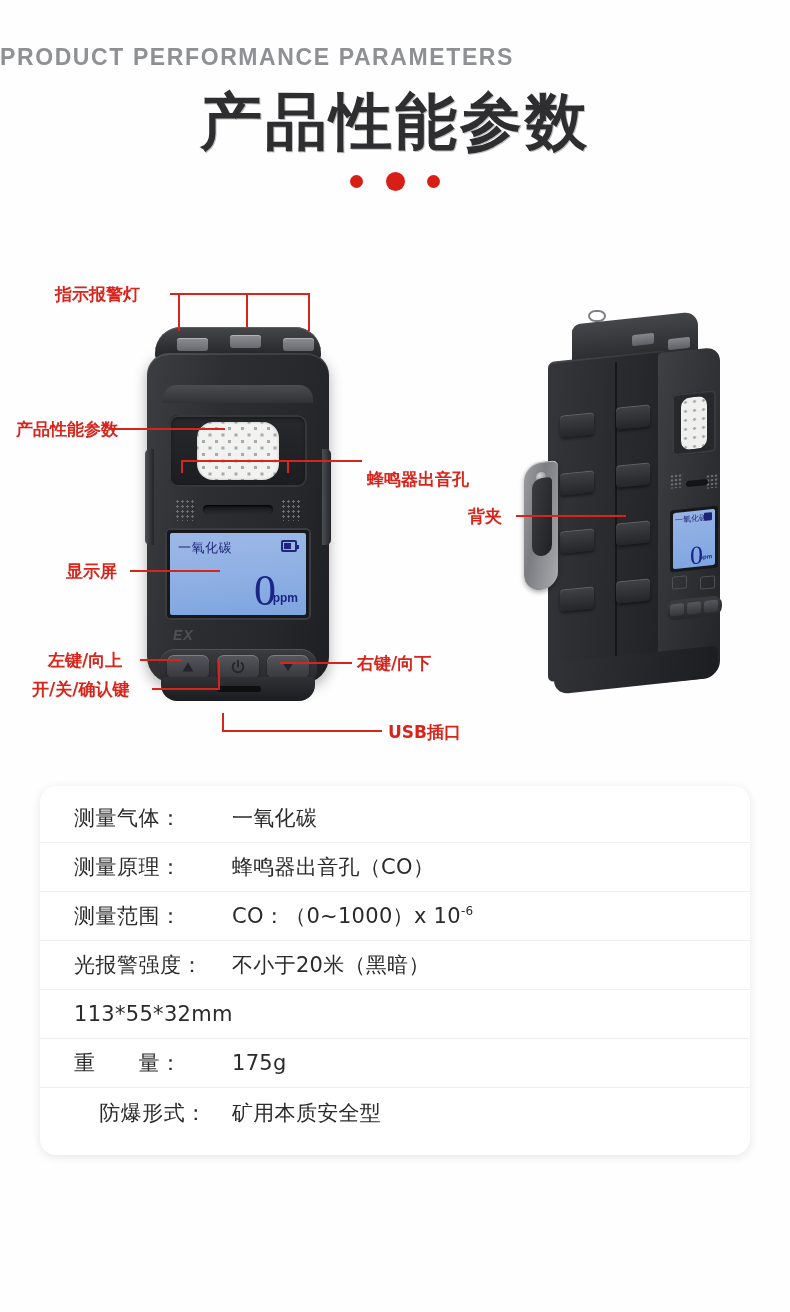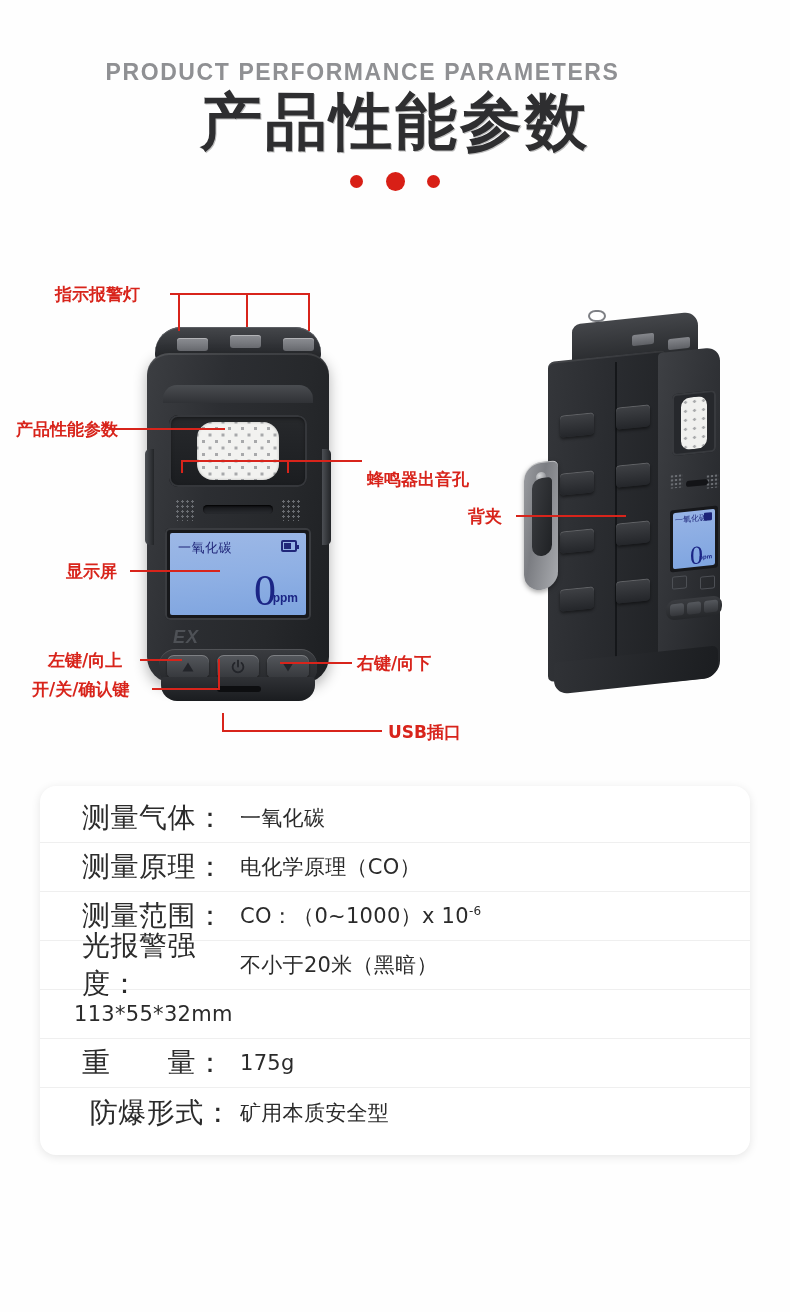--- a/index.html
+++ b/index.html
@@ -10,25 +10,24 @@
     background: #ffffff;
     font-family: "Liberation Sans", "DejaVu Sans", sans-serif;
     overflow: hidden;
   }
   .page { position: relative; width: 790px; height: 1312px; background: #fefefe; }
 
   
   .header { position: absolute; top: 0; left: 0; width: 790px; height: 215px; }
   .eyebrow {
     position: absolute; top: 44px; left: 0; width: 725px;
-    text-align: center;
+    text-align: left;
     font-size: 23px; font-weight: bold; letter-spacing: 1.6px;
     color: #8f9093;
     font-family: "Liberation Sans", sans-serif;
-    margin-top: 15px;
   }
   .main-title {
     position: absolute; top: 80px; left: 0; width: 790px;
     text-align: center;
     font-size: 62px; font-weight: bold; letter-spacing: 3px;
     color: #2e2e30;
     font-family: "DejaVu Sans", "Liberation Sans", sans-serif;
     text-shadow: 1px 1px 0 #bdbdbd;
   }
   .dots { position: absolute; top: 172px; left: 0; width: 790px; text-align: center; line-height: 0; }
@@ -136,21 +135,21 @@
     position: absolute; right: 30px; bottom: 2px;
     font-size: 44px; line-height: 44px; color: #1b2585; font-weight: 400;
     font-family: "Liberation Serif", serif;
   }
   .lcd-unit {
     position: absolute; right: 8px; bottom: 10px;
     font-size: 12px; color: #1b2585; font-weight: bold;
   }
   .mark {
     position: absolute; top: 274px;
-    font-size: 18px; font-weight: bold; font-style: italic;
+    font-size: 14px; font-weight: bold; font-style: italic;
     color: #4e5156; letter-spacing: 1px;
   }
   .mark.ex { left: 26px; }
   .mark.ma { left: 116px; border: 1px solid #4e5156; padding: 0 4px; border-radius: 3px; margin-top: 24px; }
   .btn-tray {
     position: absolute; left: 12px; top: 296px; width: 158px; height: 36px;
     background: linear-gradient(180deg,#3a3c40,#25272a);
     border-radius: 16px;
     box-shadow: inset 0 1px 0 rgba(255,255,255,.12);
   }
@@ -324,24 +323,23 @@
     padding: 8px 0 18px 0;
   }
   .spec-row {
     display: flex; align-items: center;
     height: 49px; padding: 0 34px;
     border-bottom: 1px solid #efefef;
   }
   .spec-row:last-child { border-bottom: none; text-align: center; }
   .spec-label {
     width: 158px; flex: 0 0 158px;
-    font-size: 28px; color: #2b2b2b;
+    font-size: 21px; color: #2b2b2b;
     font-family: "DejaVu Sans", "Liberation Sans", sans-serif;
     letter-spacing: .5px;
-    margin-left: 8px;
   }
   .spec-value {
     font-size: 21px; color: #2b2b2b;
     font-family: "DejaVu Sans", "Liberation Sans", sans-serif;
     letter-spacing: .3px;
   }
   .spec-value sup { font-size: 12px; vertical-align: super; }
 </style>
 </head>
 <body>
@@ -507,21 +505,21 @@
 
   <div class="spec-card">
 
     <div class="spec-row">
       <div class="spec-label">测量气体：</div>
       <div class="spec-value">一氧化碳</div>
     </div>
 
     <div class="spec-row">
       <div class="spec-label">测量原理：</div>
-      <div class="spec-value">电化学原理（CO）</div>
+      <div class="spec-value">蜂鸣器出音孔（CO）</div>
     </div>
 
     <div class="spec-row">
       <div class="spec-label">测量范围：</div>
       <div class="spec-value"><span>CO：（0~1000）x 10</span><sup>-6</sup></div>
     </div>
 
 
     <div class="spec-row">
       <div class="spec-label">光报警强度：</div>

